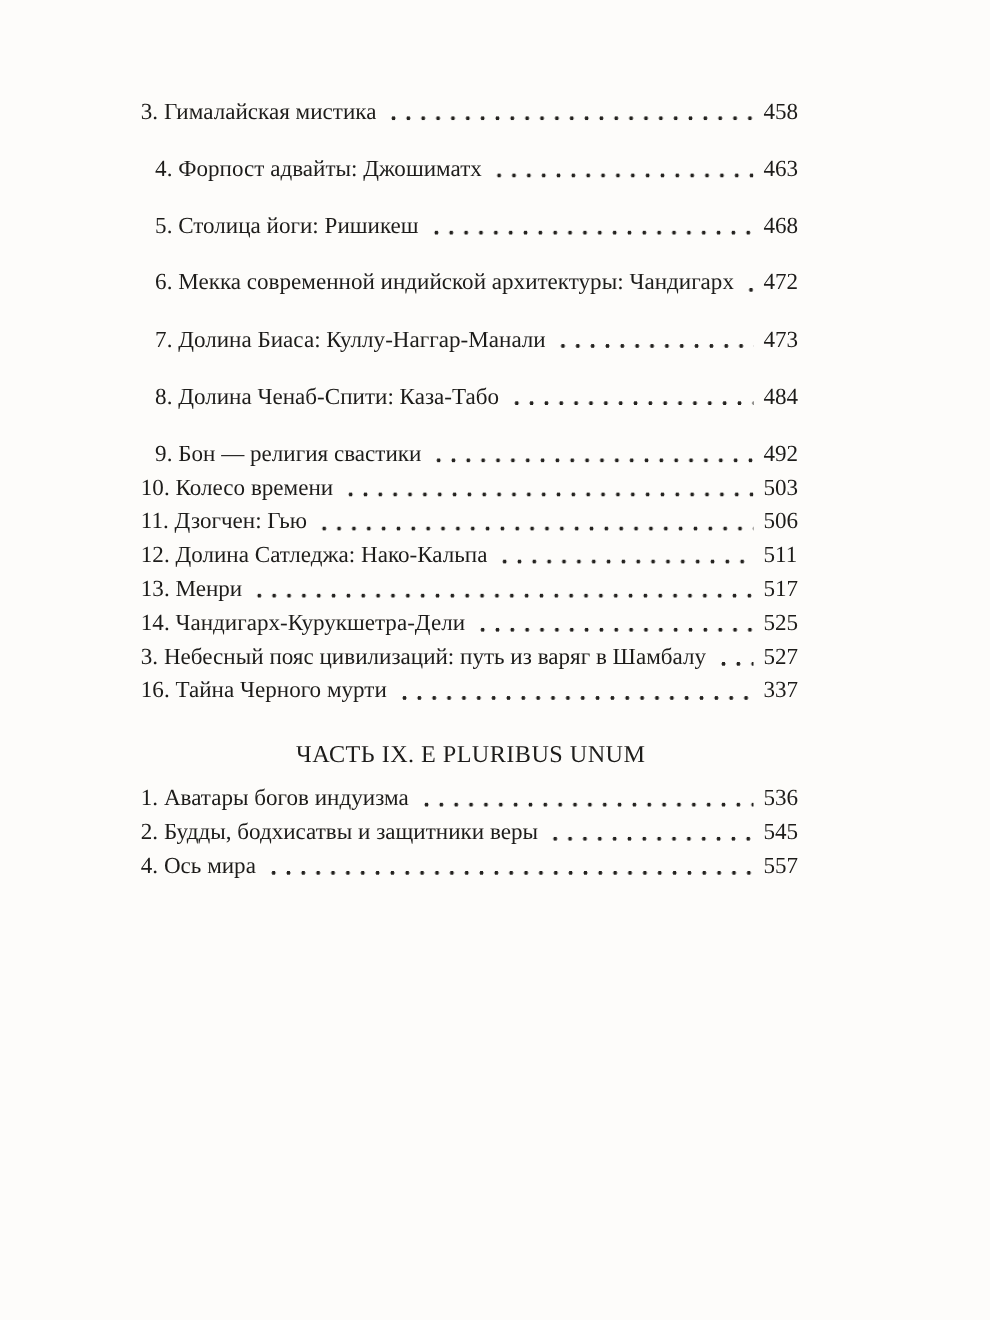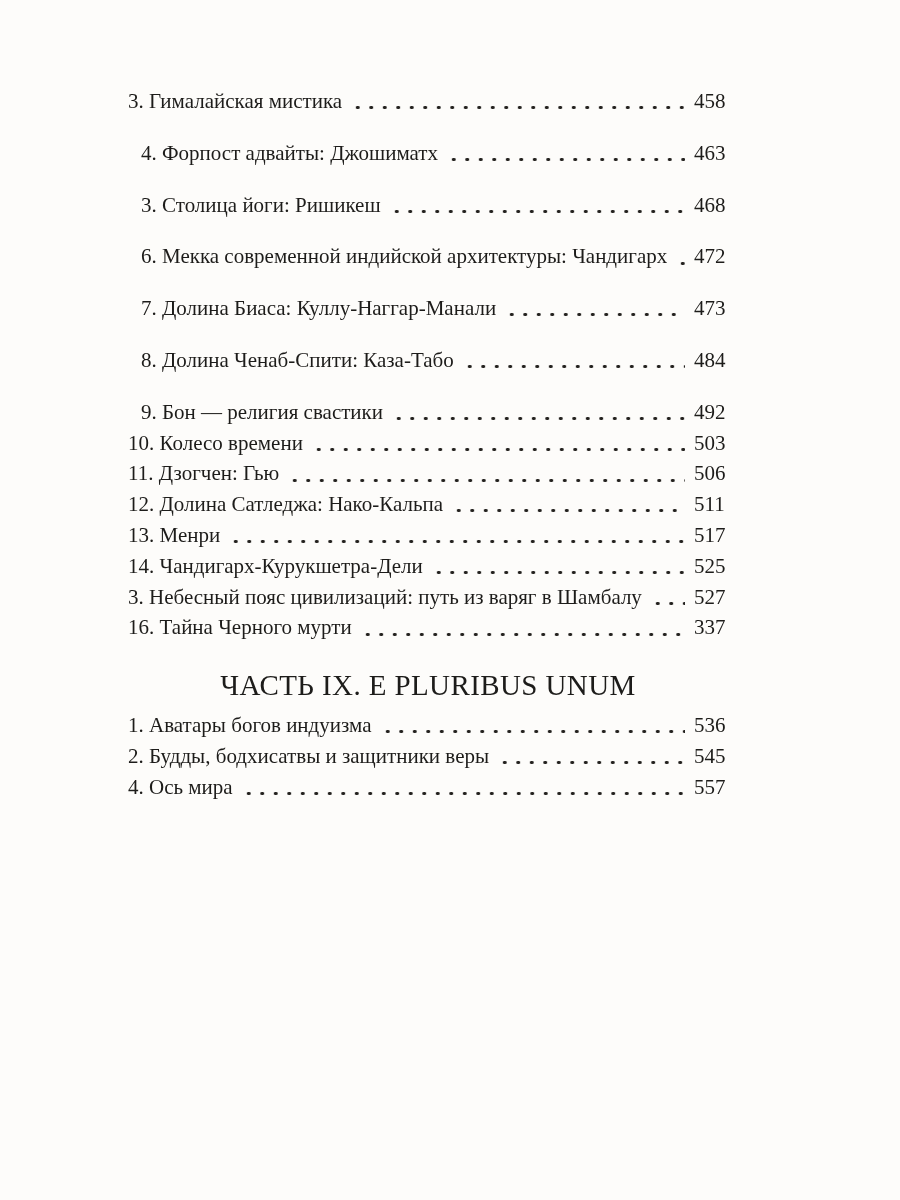--- a/index.html
+++ b/index.html
@@ -47,21 +47,21 @@
     background-repeat: repeat-x;
     background-position: 2px calc(100% - 6.5px);
   }
   .toc-page {
     flex: 0 0 auto;
     min-width: 34px;
     text-align: left;
     white-space: nowrap;
   }
   .part-header {
-    font-size: 29px;
+    font-size: 22px;
     font-weight: normal;
     text-align: center;
     letter-spacing: 0.4px;
     margin: 27px 0 9px 0;
     line-height: 31px;
   }
 </style>
 </head>
 <body style="color: rgb(29, 28, 26);">
 
@@ -71,21 +71,21 @@
     <span class="toc-title">3. Гималайская мистика</span>
     <span class="toc-leader"></span>
     <span class="toc-page">458</span>
   </div>
       <div class="toc-row indent">
     <span class="toc-title">4. Форпост адвайты: Джошиматх</span>
     <span class="toc-leader"></span>
     <span class="toc-page">463</span>
   </div>
       <div class="toc-row indent">
-    <span class="toc-title">3. Столица йоги: Ришикеш</span>
+    <span class="toc-title">5. Столица йоги: Ришикеш</span>
     <span class="toc-leader"></span>
     <span class="toc-page">468</span>
   </div>
       <div class="toc-row indent">
     <span class="toc-title">6. Мекка современной индийской архитектуры: Чандигарх</span>
     <span class="toc-leader"></span>
     <span class="toc-page">472</span>
   </div>
       <div class="toc-row indent">
     <span class="toc-title">7. Долина Биаса: Куллу-Наггар-Манали</span>

